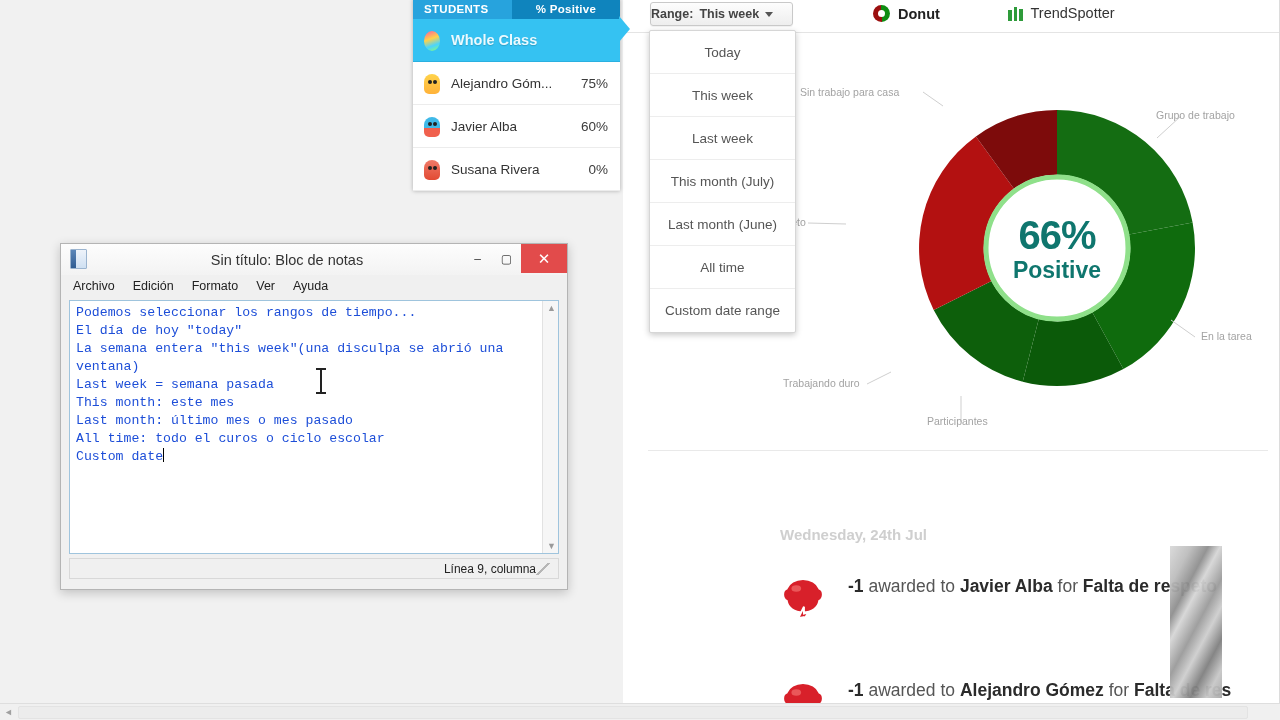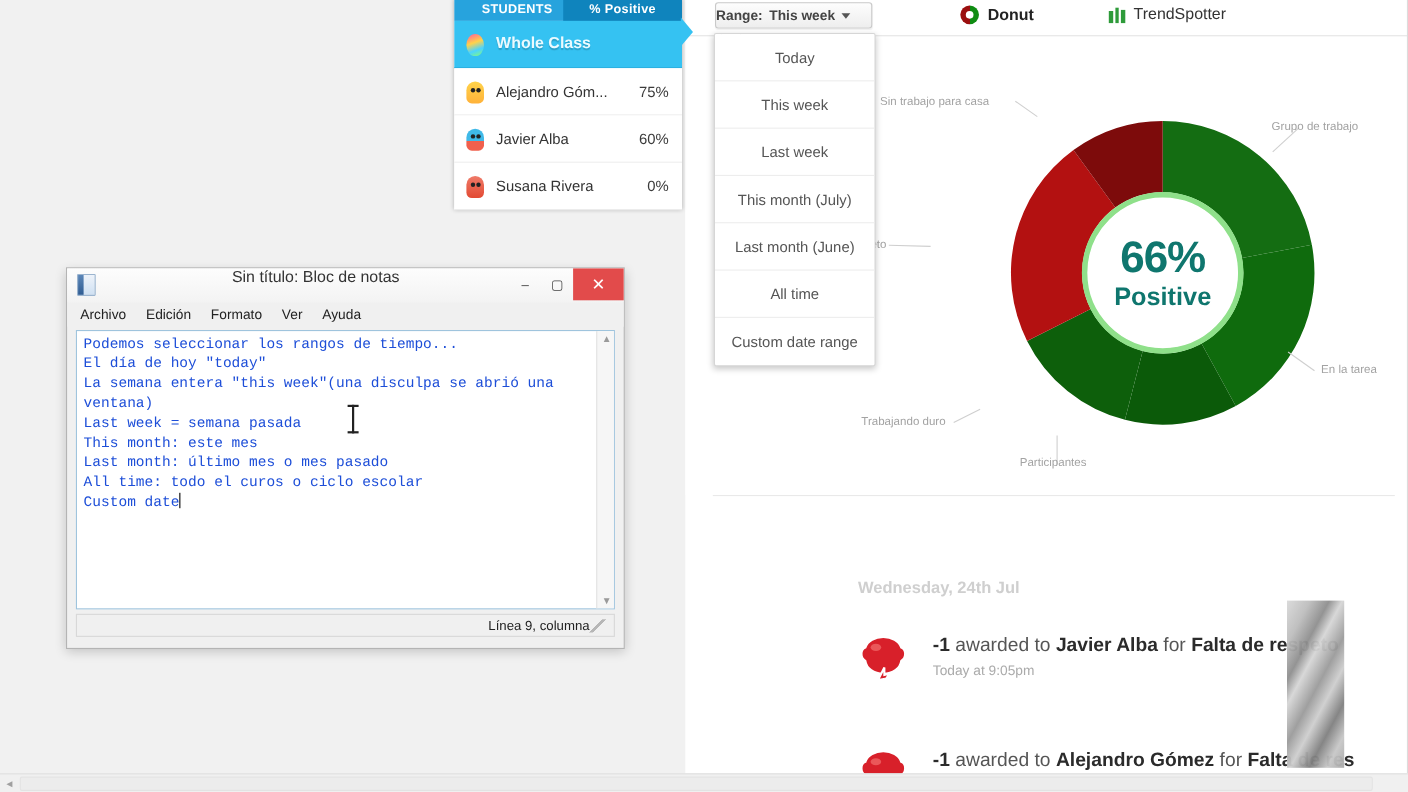--- a/index.html
+++ b/index.html
@@ -67,21 +67,21 @@
     opacity:.95; z-index:6;
   }
 
   
   .students {
     position:absolute; left:413px; top:-2px; width:207px; height:192px;
     background:#fff; box-shadow:0 1px 4px rgba(0,0,0,.28); z-index:10;
   }
   .students-head { height:21px; background:#27a3dd; display:flex; align-items:center;
                    font-size:11.5px; font-weight:bold; color:#fff; letter-spacing:.3px; }
-  .students-head .c1 { padding-left:25px; width:99px; }
+  .students-head .c1 { padding-left:11px; width:99px; }
   .students-head .c2 { flex:1; height:21px; background:#0f84bd; display:flex;
                        align-items:center; justify-content:center; }
   .srow { height:43px; display:flex; align-items:center; border-bottom:1px solid #ececec;
           background:#fff; position:relative; }
   .srow.whole { background:#35c2f2; border-bottom:1px solid #2ab0e0; }
   .savatar { width:38px; display:flex; justify-content:center; }
   .sname { font-size:13.5px; color:#333; flex:1; }
   .srow.whole .sname { color:#eafaff; font-weight:bold; font-size:14.5px; text-shadow:0 1px 1px rgba(0,0,0,.18);}
   .spct { font-size:13.5px; color:#3b3b3b; padding-right:12px; }
   .students-arrow {
@@ -123,21 +123,21 @@
   .range-item { height:43px; display:flex; align-items:center; justify-content:center;
                 font-size:13.5px; color:#555; border-bottom:1px solid #ededed; }
   .range-item:last-child { border-bottom:none; }
 
   
   .notepad {
     position:absolute; left:60px; top:243px; width:508px; height:347px;
     background:#f0f0f0; border:1px solid #b4b4b4; box-shadow:0 3px 10px rgba(0,0,0,.20);
     z-index:30;
   }
-  .np-title { height:31px; position:relative; display:flex; align-items:flex-start;
+  .np-title { height:31px; position:relative; display:flex; align-items:center;
               background:linear-gradient(#fdfdfd,#f3f3f3); }
   .np-icon { position:absolute; left:9px; top:5px; width:17px; height:20px;
              background:linear-gradient(#eef3fa,#cfe0f2); border:1px solid #9bb4cf; border-radius:1px;}
   .np-icon::before{content:"";position:absolute;left:0;top:0;width:5px;height:100%;
              background:linear-gradient(#5b86b8,#2f5c92);}
   .np-title-text { flex:1; text-align:center; font-size:14.5px; color:#333; padding-right:90px; padding-left:36px;}
   .np-btns { position:absolute; right:0; top:0; height:29px; display:flex; }
   .np-btn { width:29px; height:29px; display:flex; align-items:center; justify-content:center;
             font-size:12px; color:#444; }
   .np-btn.close { width:46px; background:#e24b4b; color:#fff; font-size:15px; }
@@ -255,21 +255,20 @@
           <ellipse cx="16" cy="13" rx="5" ry="3.4" fill="#f06a6a" opacity=".75"></ellipse>
         </svg>
         <div>
           <div class="feed-text">
             <b>-1</b>
             <span>awarded to</span>
             <b>Javier Alba</b>
             <span>for</span>
             <b>Falta de respeto</b>
           </div>
-          <div class="feed-time">Today at 9:05pm</div>
         </div>
       </div>
 
       <div class="feed-item feed-item-2">
         <svg class="badge-ico" viewBox="0 0 46 52">
           <path d="M23 3 C31 3 38 7 40 13 C45 15 45 23 40 26 C39 33 32 38 23 38 C14 38 7 33 6 26 C1 23 1 15 6 13 C8 7 15 3 23 3 Z" fill="#d8202a" stroke="#ffffff" stroke-width="2.2"></path>
           <path d="M24 32 L18 44 L23 43 L20 50 L29 38 L24 39 Z" fill="#d8202a" stroke="#ffffff" stroke-width="2"></path>
           <ellipse cx="16" cy="13" rx="5" ry="3.4" fill="#f06a6a" opacity=".75"></ellipse>
         </svg>
         <div>

